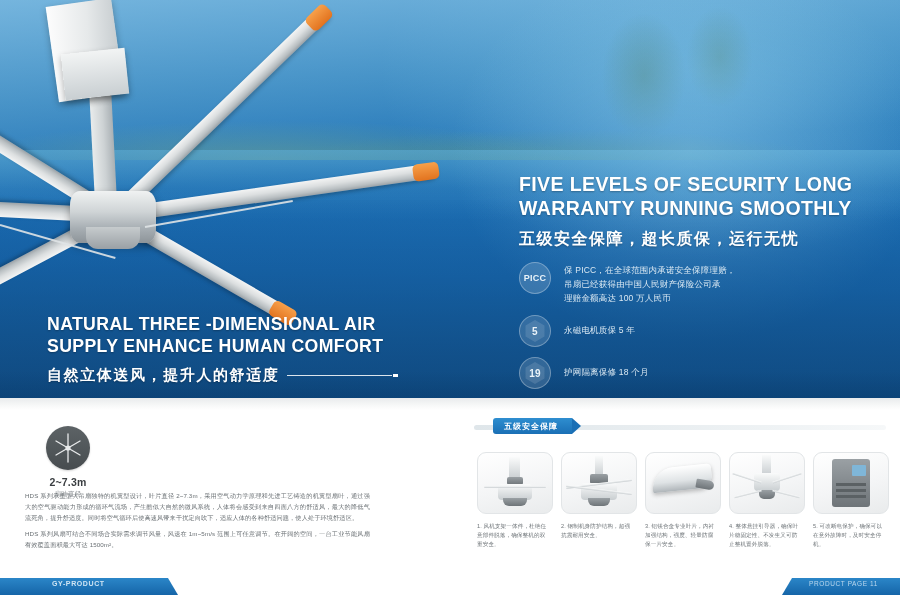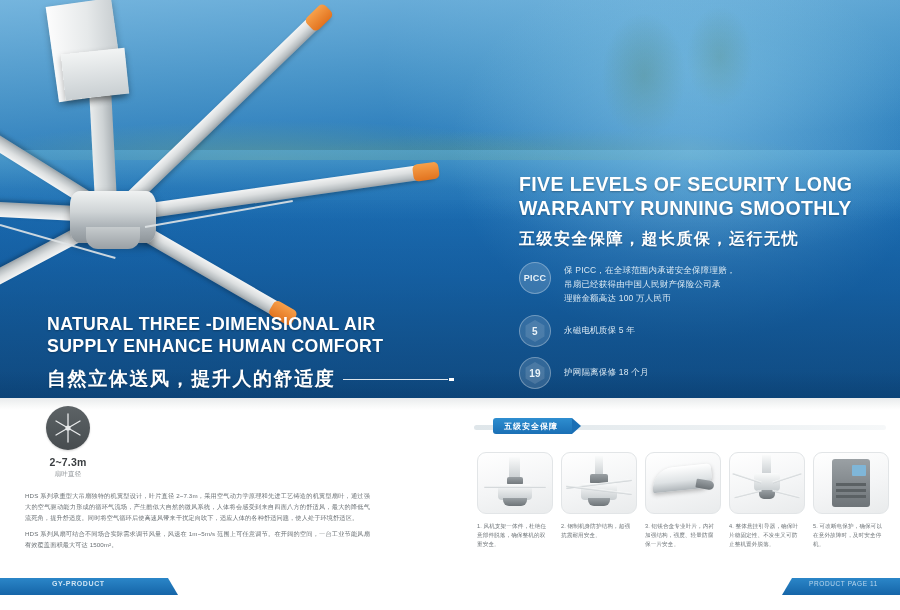--- a/index.html
+++ b/index.html
@@ -53,21 +53,21 @@
 
   
   .h-right{position:absolute;left:519px;top:172px;width:370px;}
   .h-en{font-weight:700;font-size:21px;line-height:24px;color:#ffffff;letter-spacing:.4px;
         font-family:"Liberation Sans","DejaVu Sans",sans-serif;text-shadow:0 1px 2px rgba(0,0,0,.28);
         transform:scaleX(.93);transform-origin:left center;}
   .h-cn{margin-top:9px;font-size:16px;font-weight:700;color:#ffffff;letter-spacing:1.5px;
         text-shadow:0 1px 2px rgba(0,0,0,.28);font-family:Liberation Mono, monospace;}
   .h-left{position:absolute;left:47px;top:313px;width:420px;}
   .h-left .h-en{font-size:19px;line-height:22px;}
-  .h-left .h-cn{font-size:19px;letter-spacing:1.6px;display:flex;align-items:center;gap:8px;}
+  .h-left .h-cn{font-size:15px;letter-spacing:1.6px;display:flex;align-items:center;gap:8px;}
   .rule{flex:1;height:1px;background:rgba(255,255,255,.85);max-width:105px;position:relative;}
   .rule:after{content:"";position:absolute;right:-6px;top:-1px;width:5px;height:3px;background:#fff;}
 
   
   .warr{position:absolute;left:519px;top:262px;width:360px;}
   .wrow{display:flex;align-items:flex-start;gap:13px;margin-bottom:10px;}
   .wbadge{flex:0 0 auto;width:30px;height:30px;border-radius:50%;
      background:rgba(255,255,255,.16);border:1px solid rgba(255,255,255,.30);
      display:flex;align-items:center;justify-content:center;color:#e9f2f8;
      font-size:9px;font-weight:700;letter-spacing:.2px;}
@@ -77,21 +77,21 @@
      clip-path:polygon(50% 0,93% 25%,93% 75%,50% 100%,7% 75%,7% 25%);
      background:rgba(255,255,255,.12);border:0;}
   .wtxt{font-size:8.5px;line-height:14px;color:#dbe9f3;letter-spacing:.2px;padding-top:1px;}
 
   
   .lower{position:absolute;left:0;top:398px;width:900px;height:176px;background:#ffffff;}
   .divline{position:absolute;left:0;top:0;width:900px;height:12px;
      background:linear-gradient(180deg,#e9ebec,#f7f8f8 60%,#ffffff);}
 
   
-  .stats{position:absolute;left:26px;top:8px;width:340px;display:flex;gap:20px;}
+  .stats{position:absolute;left:26px;top:28px;width:340px;display:flex;gap:20px;}
   .stat{width:84px;text-align:center;}
   .sicon{width:44px;height:44px;margin:0 auto 6px;border-radius:50%;
      background:linear-gradient(180deg,#5d6366,#474c4f);position:relative;box-shadow:0 1px 2px rgba(0,0,0,.18);}
   .sicon svg{position:absolute;left:0;top:0;}
   .sval{font-size:10.5px;font-weight:700;color:#3a3e41;letter-spacing:.2px;}
   .slab{font-size:6.5px;color:#8b9094;margin-top:2px;letter-spacing:.2px;}
 
   
   .para{position:absolute;left:25px;top:92px;width:345px;font-size:6.2px;line-height:11px;
         color:#6a7074;text-align:justify;letter-spacing:.1px;}

